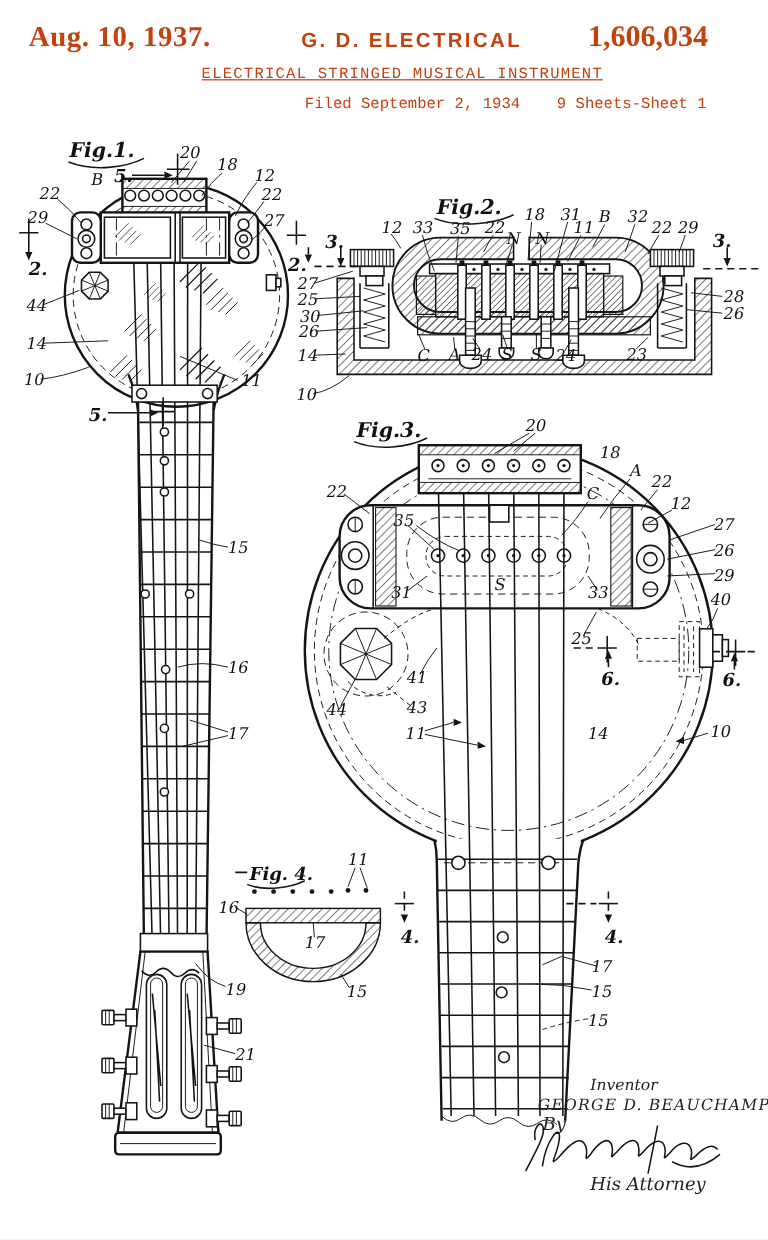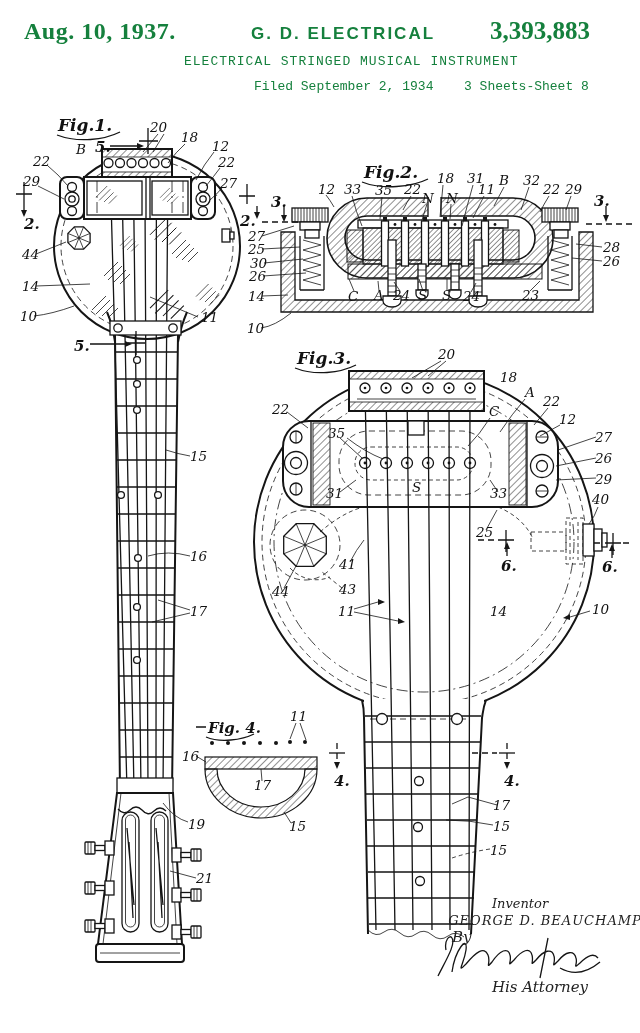--- a/index.html
+++ b/index.html
@@ -1,22 +1,22 @@
 <!DOCTYPE html>
 <html><head>
 <meta charset="utf-8">
 <style>
   html,body{margin:0;padding:0;background:#e8e8e8;}
   .page{position:relative;width:640px;height:1033px;background:#ffffff;overflow:hidden;
-        font-family:"Liberation Serif",serif;color:#15803d;}
+        font-family:"Liberation Serif",serif;color:#c2410c;}
   .hdr{position:absolute;white-space:nowrap;}
   .date{left:24px;top:18px;font:700 24px "Liberation Serif",serif;letter-spacing:.5px;}
   .inv{left:251px;top:24px;font:700 17px "Liberation Sans",sans-serif;letter-spacing:2px;}
   .pat{left:490px;top:17px;font:700 25px "Liberation Serif",serif;}
-  .ttl{left:184px;top:54px;font:13px "Liberation Mono",monospace;letter-spacing:1px;}
+  .ttl{left:168px;top:54px;font:13px "Liberation Mono",monospace;letter-spacing:1px;text-decoration:underline;}
   .filed{left:254px;top:79px;font:13px "Liberation Mono",monospace;}
   .sheet{left:464px;top:79px;font:13px "Liberation Mono",monospace;}
   svg{position:absolute;left:0;top:0;}
   .ln{stroke:#151515;stroke-width:1.3;fill:none;}
   .ln2{stroke:#151515;stroke-width:2;fill:none;}
   .thin{stroke:#151515;stroke-width:.8;fill:none;}
   .wf{fill:#ffffff;stroke:#151515;stroke-width:1.3;}
   .wf2{fill:#ffffff;stroke:#151515;stroke-width:2;}
   .bk{fill:#151515;stroke:none;}
   .dash{stroke-dasharray:6 4;}
@@ -29,24 +29,24 @@
   .signame{font:italic 13px "DejaVu Serif",serif;letter-spacing:1px;fill:#222;}
   .sigatt{font:italic 15px "DejaVu Serif",serif;fill:#222;}
 </style>
 </head>
 <body>
 
 <div class="page">
 
   <span class="hdr date">Aug. 10, 1937.</span>
   <span class="hdr inv">G. D. ELECTRICAL</span>
-  <span class="hdr pat">3,393,883</span>
+  <span class="hdr pat">1,606,034</span>
   <span class="hdr ttl">ELECTRICAL STRINGED MUSICAL INSTRUMENT</span>
   <span class="hdr filed">Filed September 2, 1934</span>
-  <span class="hdr sheet">3 Sheets-Sheet 8</span>
+  <span class="hdr sheet">9 Sheets-Sheet 1</span>
 
   <svg width="640" height="1033" viewBox="0 0 640 1033">
     <defs>
       <pattern id="h1" width="5" height="5" patternUnits="userSpaceOnUse" patternTransform="rotate(45)">
         <line x1="0" y1="0" x2="0" y2="5" stroke="#222" stroke-width="1"></line>
       </pattern>
       <pattern id="h2" width="3.6" height="3.6" patternUnits="userSpaceOnUse" patternTransform="rotate(45)">
         <line x1="0" y1="0" x2="0" y2="3.6" stroke="#222" stroke-width="1"></line>
       </pattern>
       <g id="sq">

